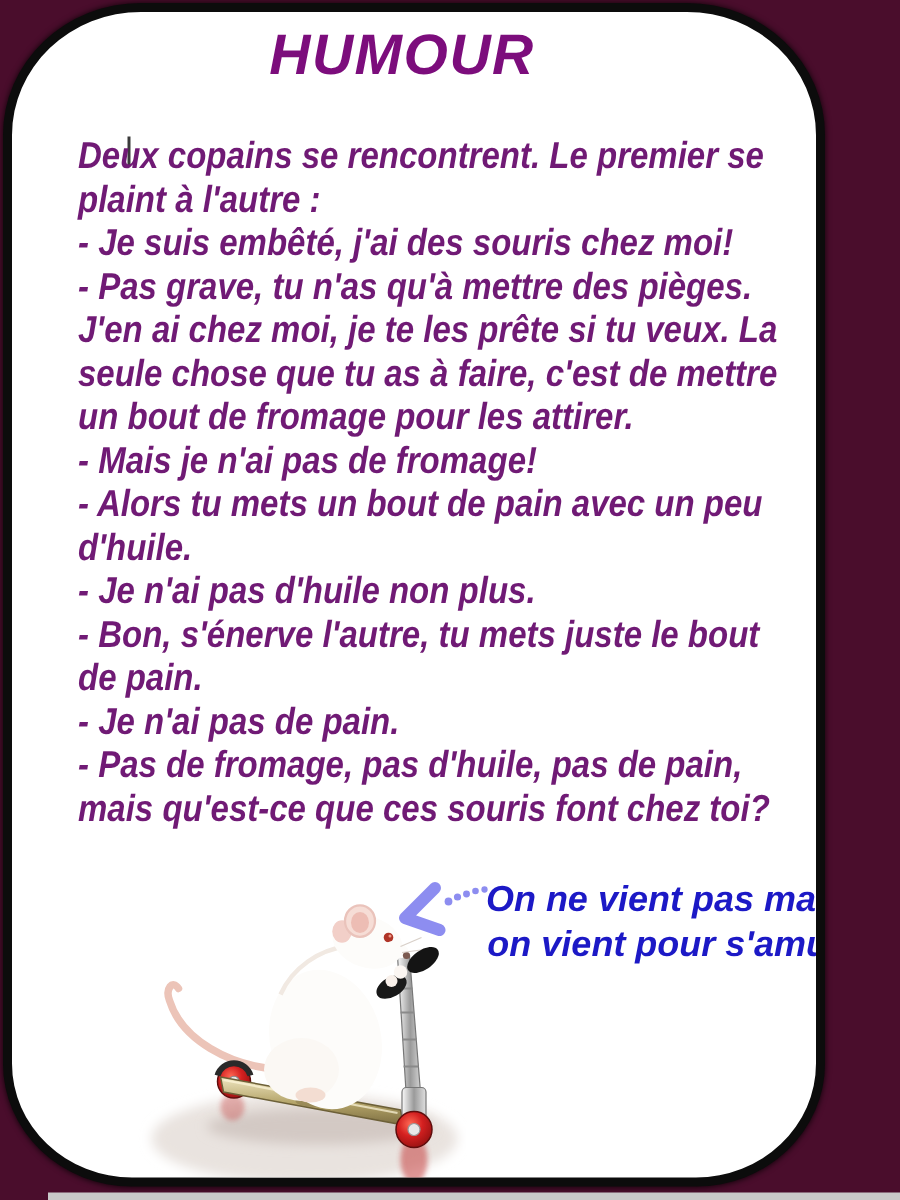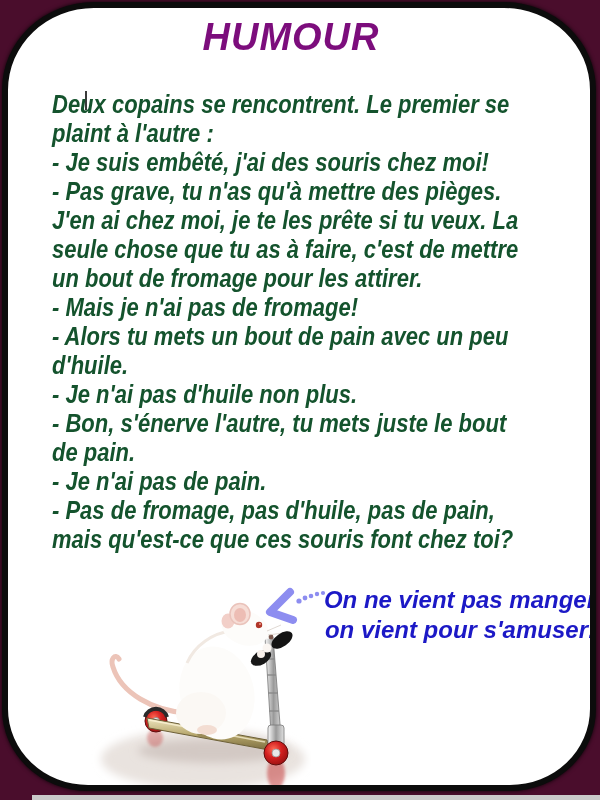--- a/index.html
+++ b/index.html
@@ -6,21 +6,21 @@
   body {
     width: 600px; height: 800px;
     background: #4a0d2c;
     position: relative;
     overflow: hidden;
     font-family: "Liberation Sans", sans-serif;
   }
   .card {
     position: absolute;
     left: 2px; top: 2px;
-    width: 594px; height: 789px;
+    width: 548px; height: 789px;
     box-sizing: border-box;
     background: #ffffff;
     border: 6px solid #0c0c0c;
     border-radius: 92px 92px 86px 86px / 88px 88px 82px 82px;
     box-shadow: 0 0 4px rgba(0,0,0,0.85);
     overflow: hidden;
   }
   .title {
     margin-top: 8px;
     text-align: center;
@@ -31,21 +31,21 @@
     letter-spacing: 1px;
     color: #7c0d7c;
   }
   .joke {
     position: absolute;
     left: 44px; top: 82px;
     font-weight: bold;
     font-style: italic;
     font-size: 25px;
     line-height: 29px;
-    color: #14532d;
+    color: #701a75;
   }
   .joke div {
     white-space: nowrap;
     transform: scaleX(0.88);
     transform-origin: 0 50%;
   }
   .cursor-mark {
     position: absolute;
     left: 77px; top: 83px;
     width: 2px; height: 19px;

